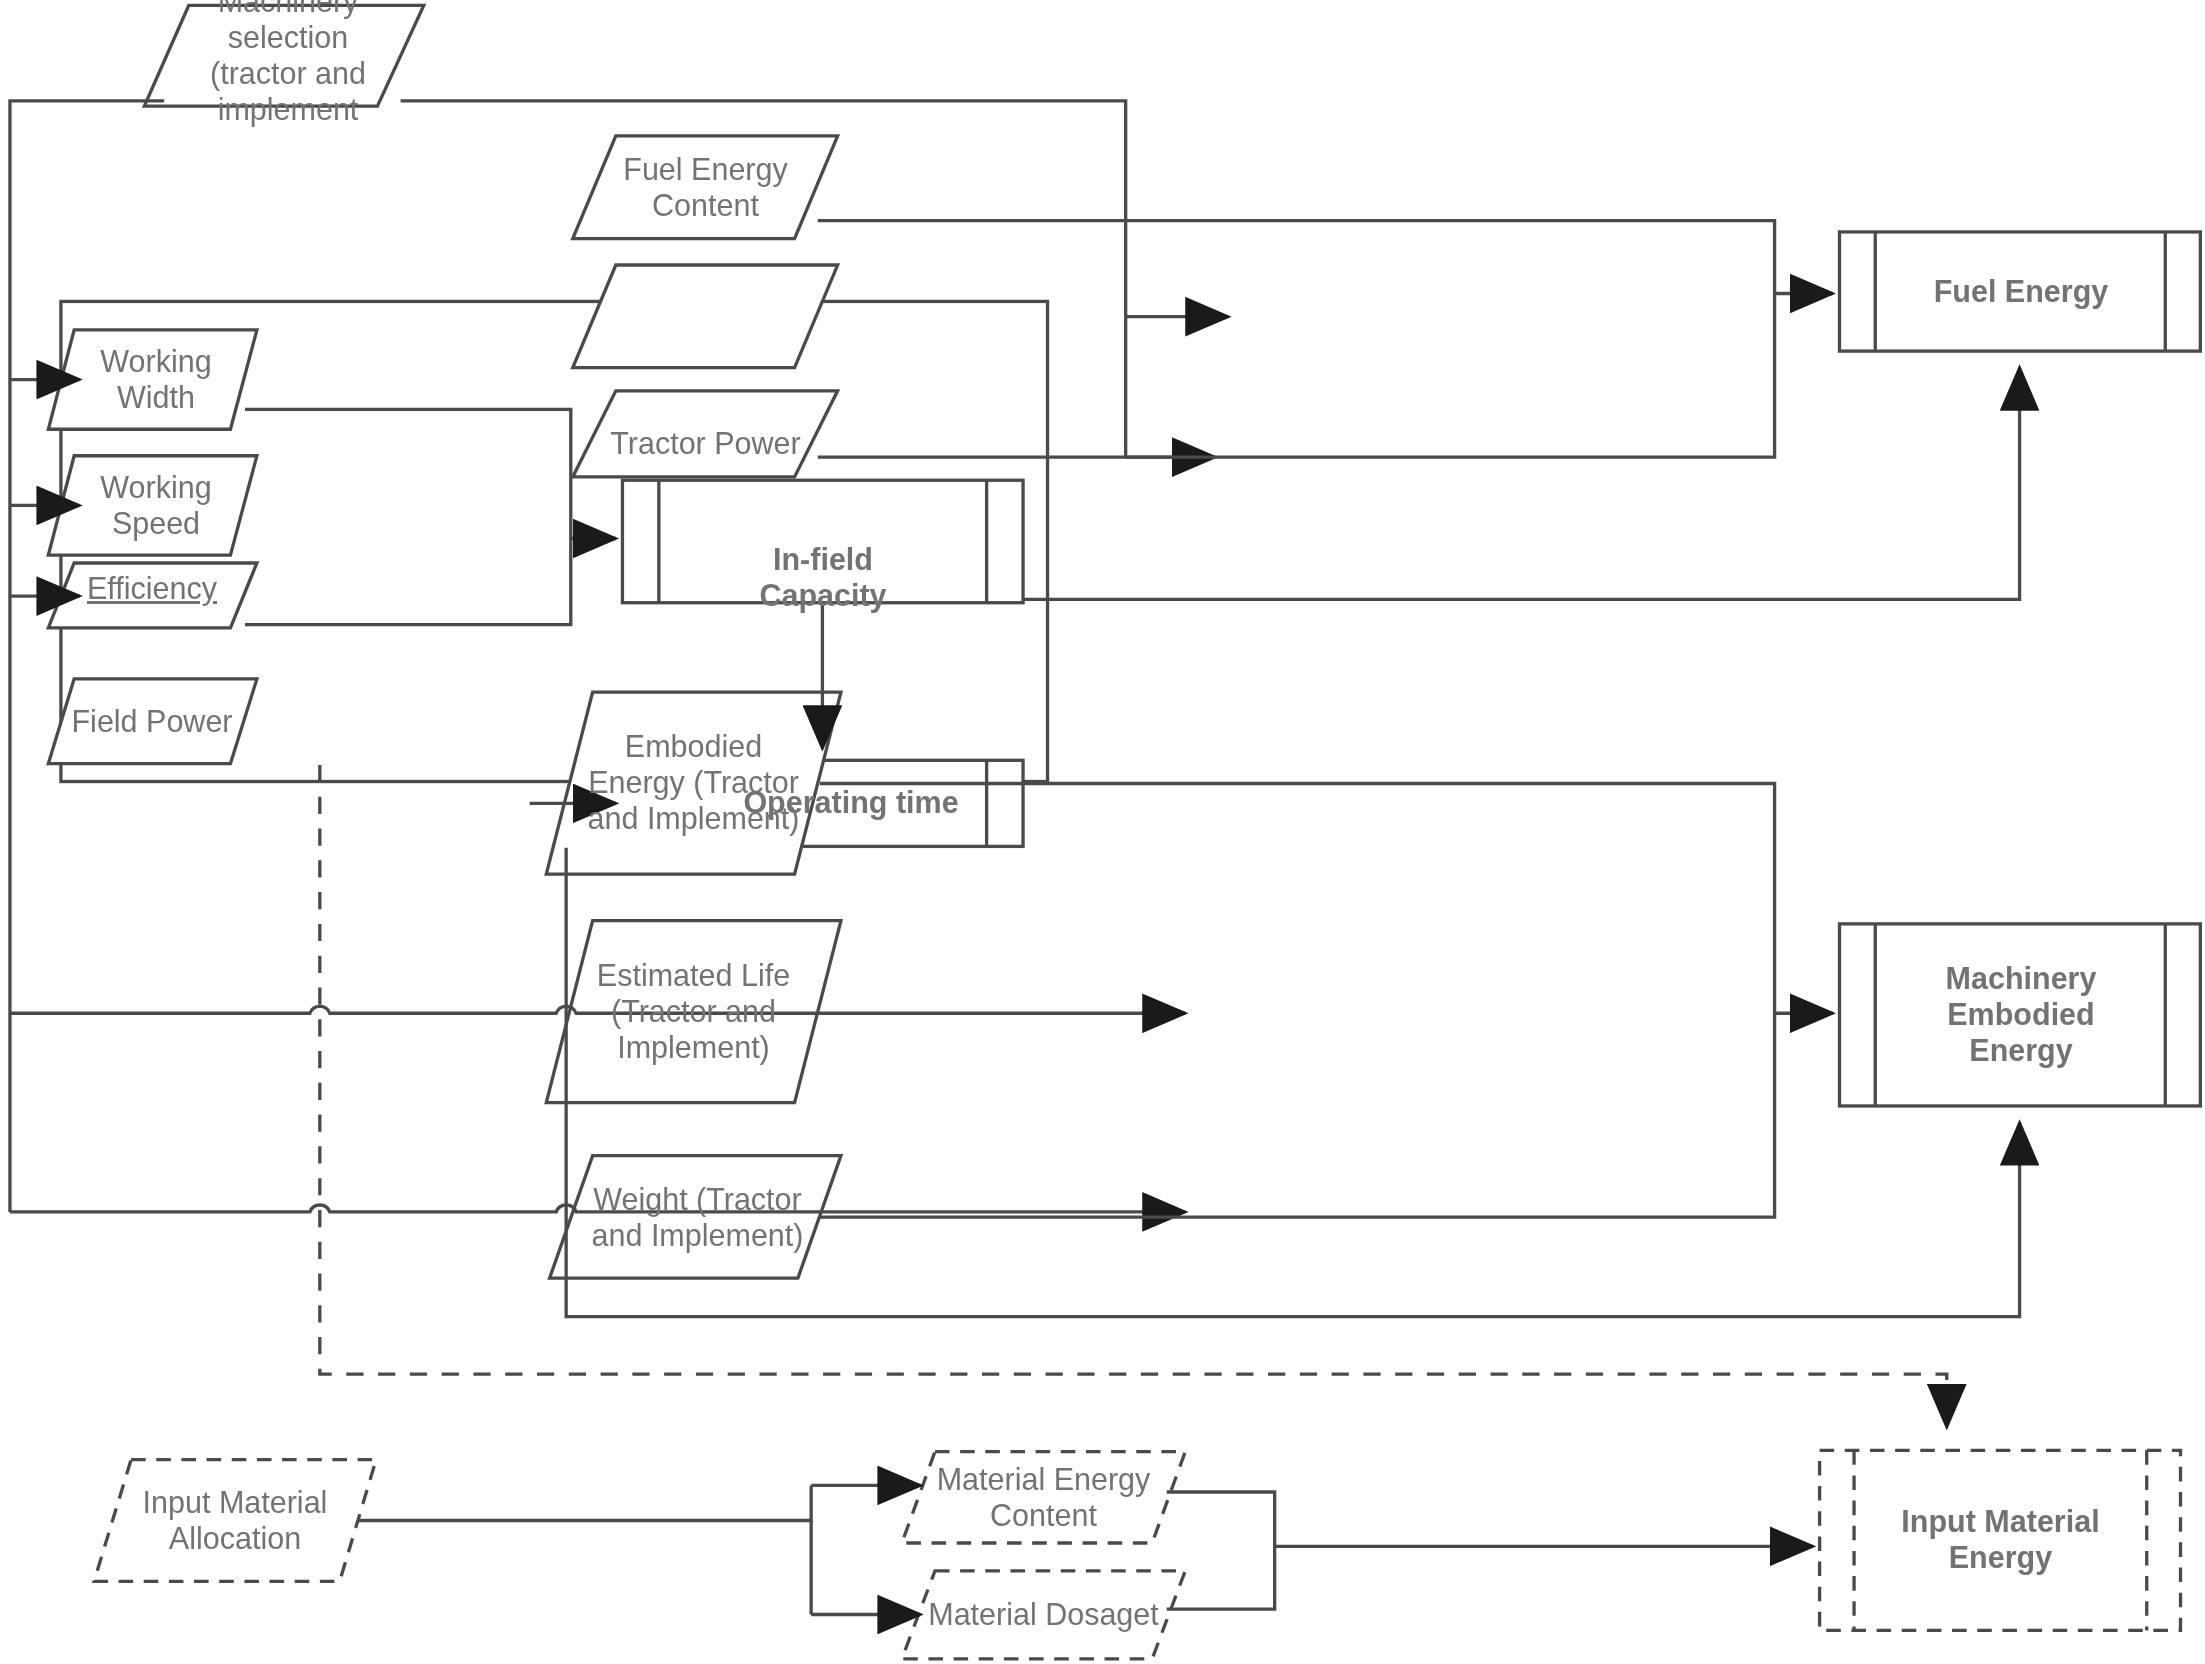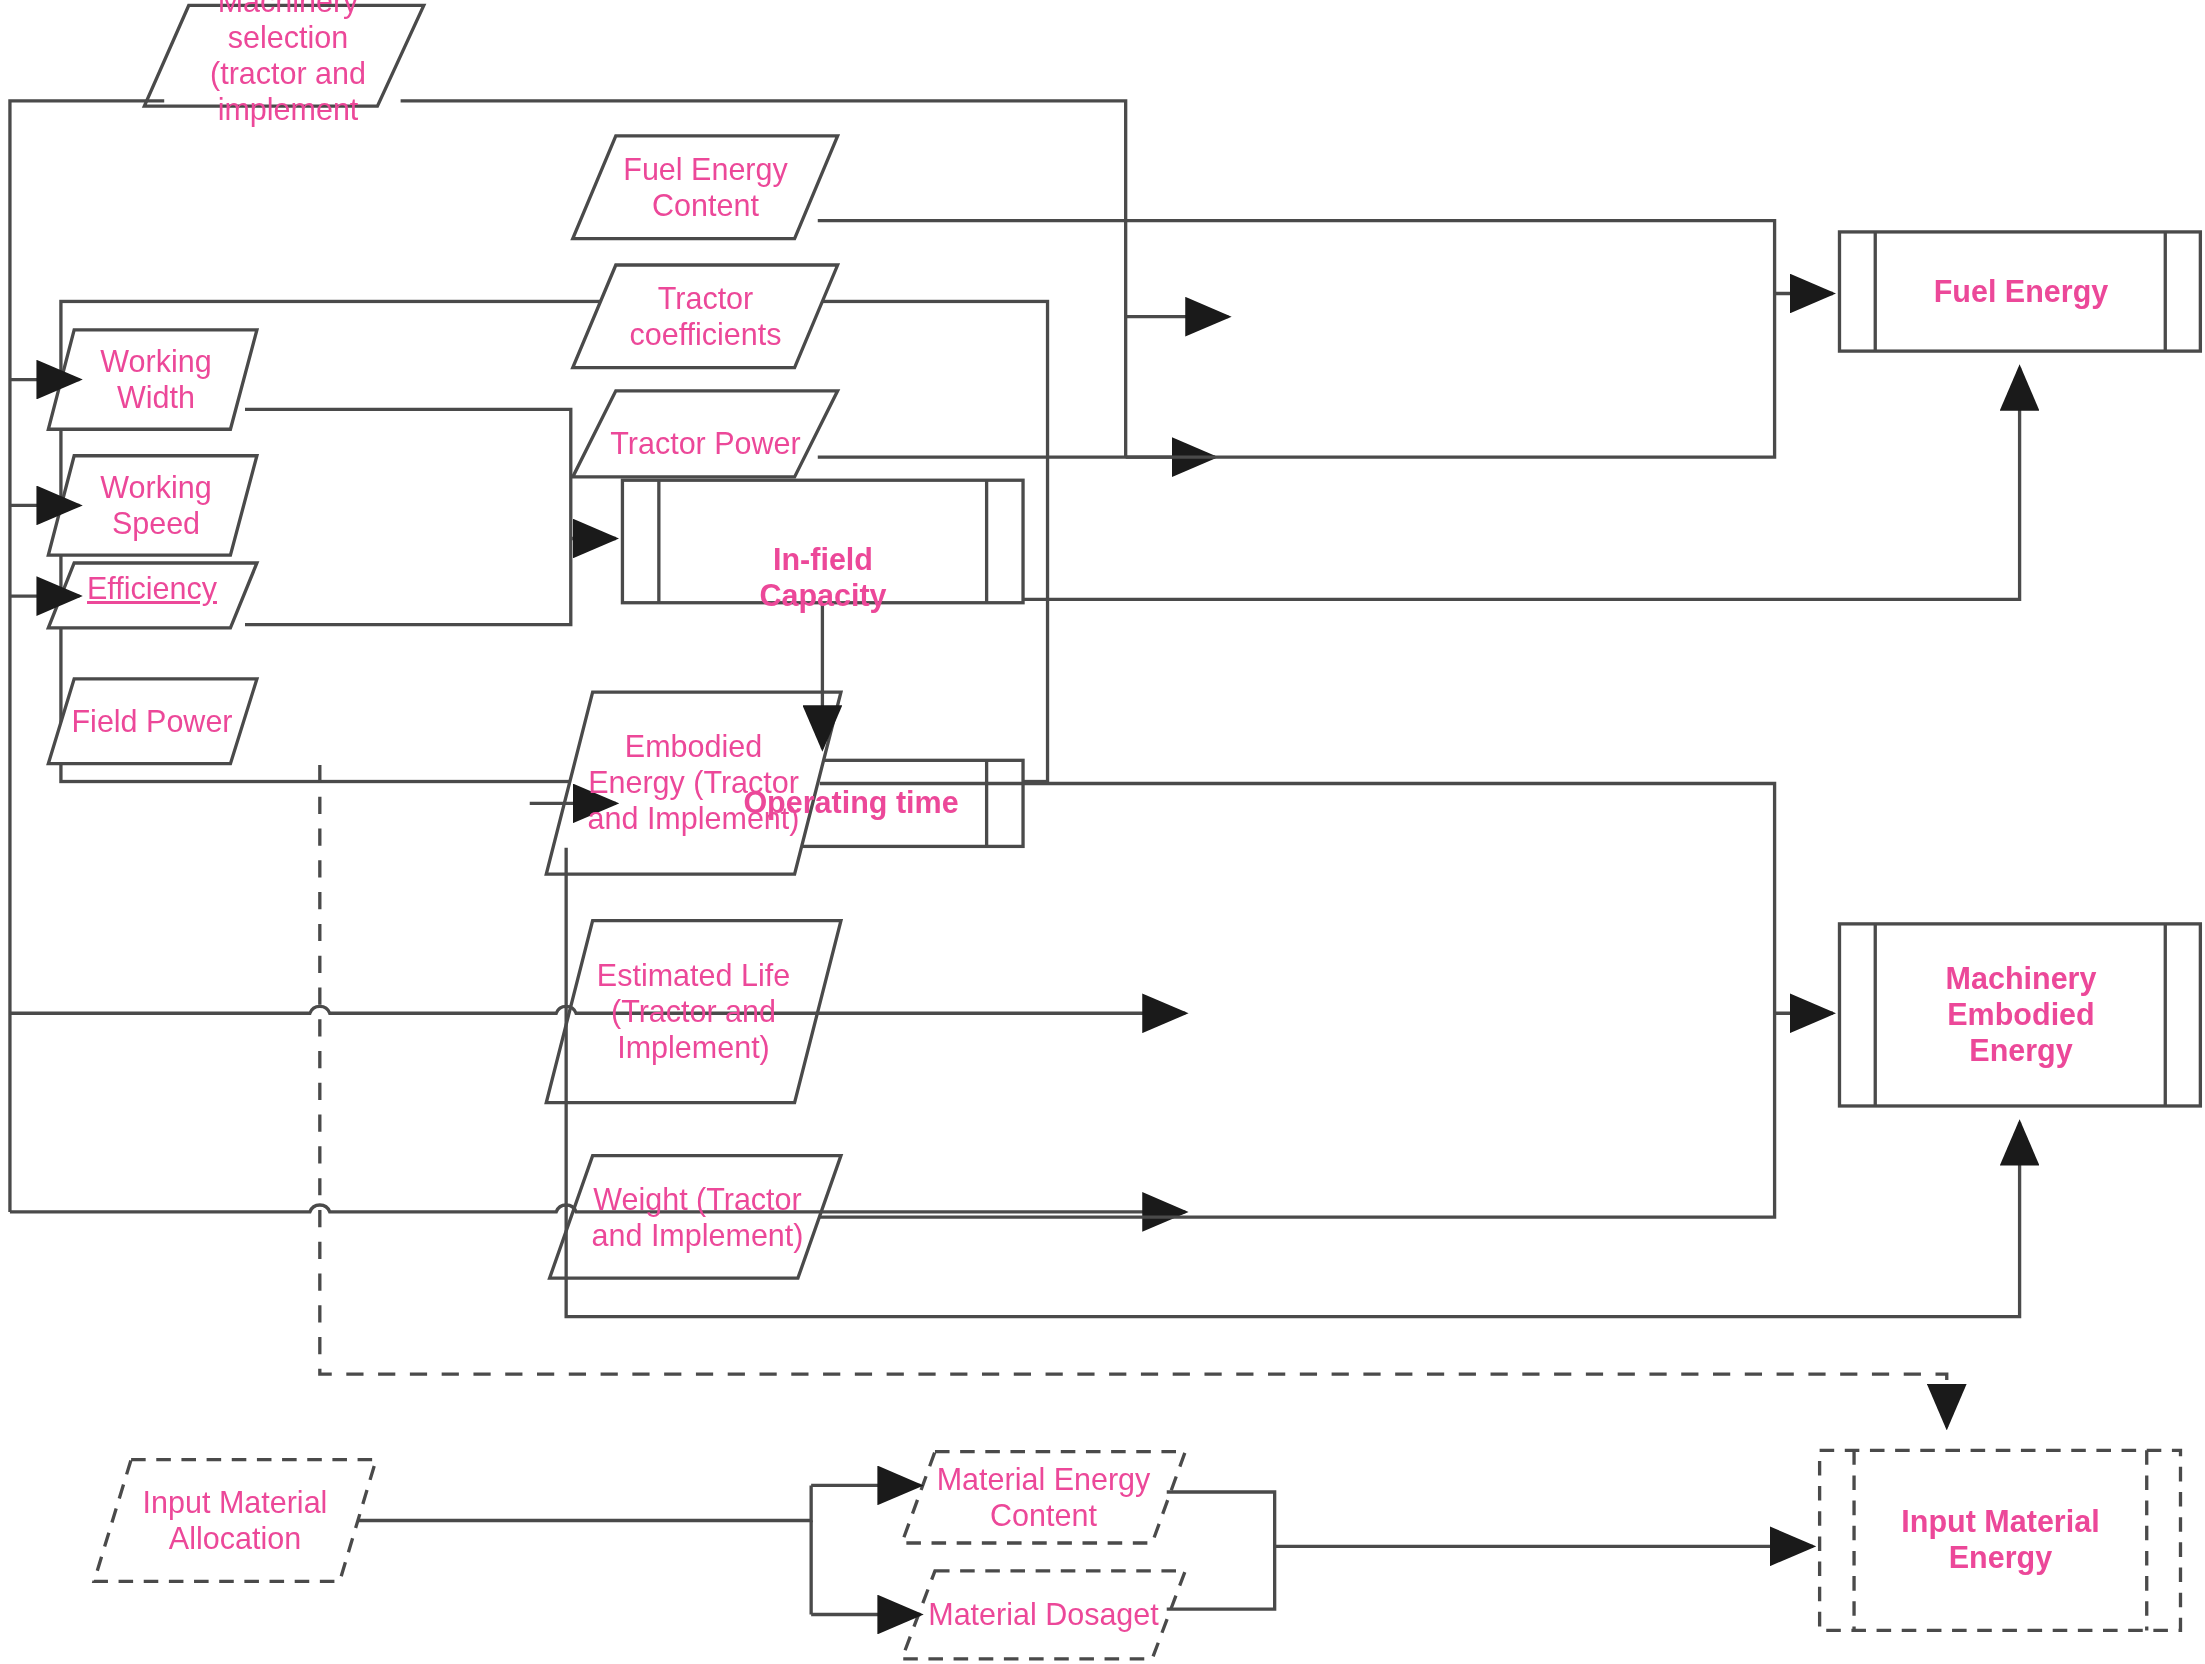--- a/index.html
+++ b/index.html
@@ -24,21 +24,21 @@
     top: 0;
     width: 2205px;
     height: 1665px;
   }
   .lbl {
     position: absolute;
     display: flex;
     align-items: center;
     justify-content: center;
     text-align: center;
-    color: #ec4899;
+    color: #737373;
     line-height: 1.18;
     pointer-events: none;
     white-space: pre-line;
   }
   .lbl-io {
     font-size: 30.5px;
     font-weight: 400;
   }
   .lbl-proc {
     font-size: 30.5px;
@@ -195,22 +195,20 @@
   <div class="lbl lbl-io" style="left:56px; top:679px; width:192px; height:85px;">Field Power</div>
 
   <div class="lbl lbl-proc" style="left:661px; top:480px; width:324px; height:123px;margin-top:36px;">In-field
 Capacity</div>
 
   <div class="lbl lbl-proc" style="left:689px; top:760px; width:324px; height:86px;">Operating time</div>
 
   <div class="lbl lbl-io" style="left:583px; top:136px; width:245px; height:103px;">Fuel Energy
 Content</div>
 
-  <div class="lbl lbl-io" style="left:583px; top:265px; width:245px; height:103px;">Tractor
-coefficients</div>
 
   <div class="lbl lbl-io" style="left:583px; top:401px; width:245px; height:86px;">Tractor Power</div>
 
   <div class="lbl lbl-proc" style="left:1878px; top:232px; width:286px; height:119px;">Fuel Energy</div>
 
   <div class="lbl lbl-io" style="left:556px; top:692px; width:275px; height:182px;">Embodied
 Energy (Tractor
 and Implement)</div>
 
   <div class="lbl lbl-io" style="left:556px; top:921px; width:275px; height:182px;">Estimated Life

